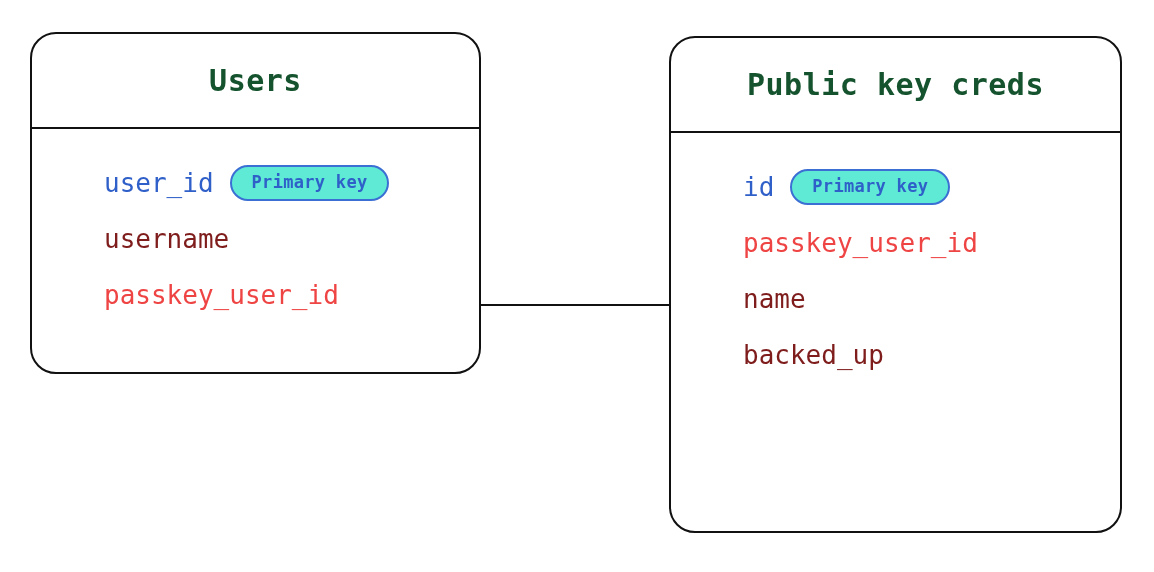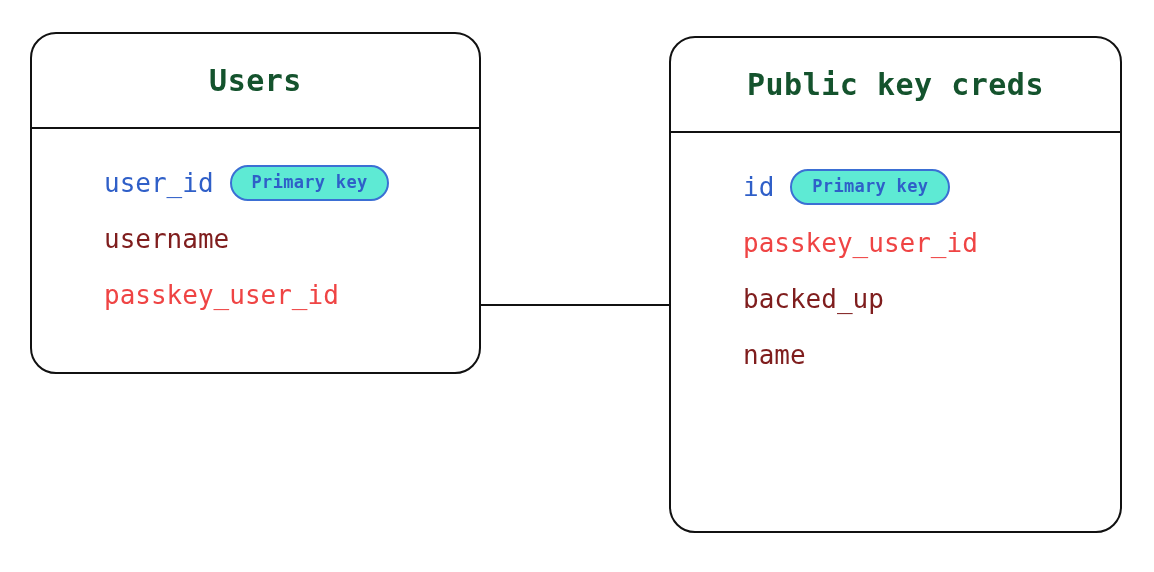--- a/index.html
+++ b/index.html
@@ -133,24 +133,24 @@
         <span class="field-name pk">id</span>
         <span class="badge">Primary key</span>
       </div>
 
 
       <div class="field-row">
         <span class="field-name fk">passkey_user_id</span>
       </div>
 
       <div class="field-row">
-        <span class="field-name plain">backed_up</span>
+        <span class="field-name plain">name</span>
       </div>
 
       <div class="field-row">
-        <span class="field-name plain">name</span>
+        <span class="field-name plain">backed_up</span>
       </div>
 
 
     </div>
   </div>
 
 </div>
 
 </body></html>

